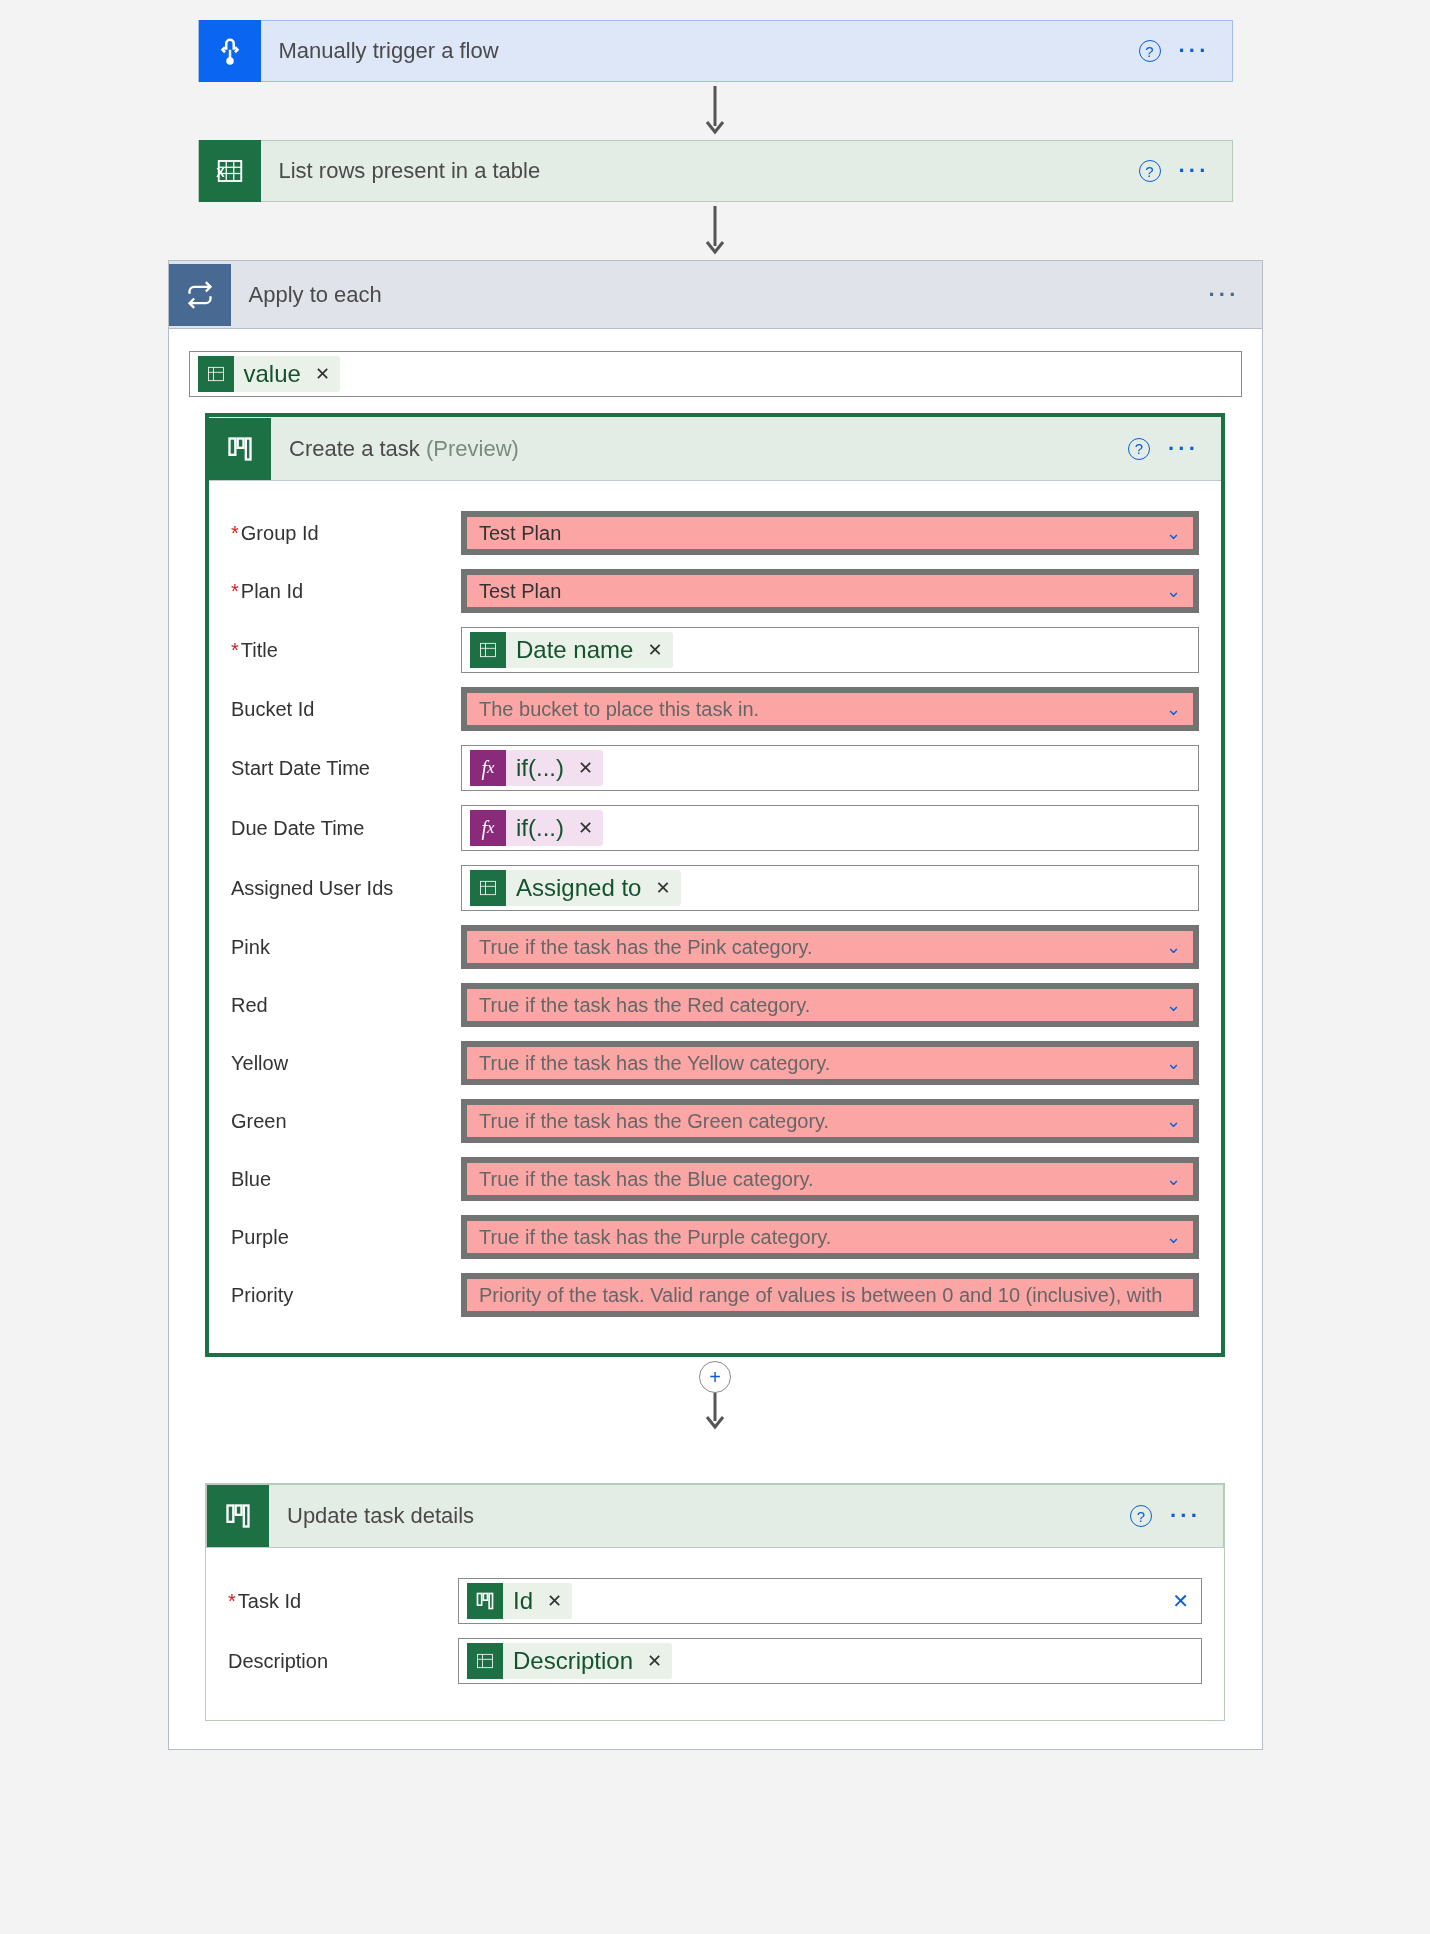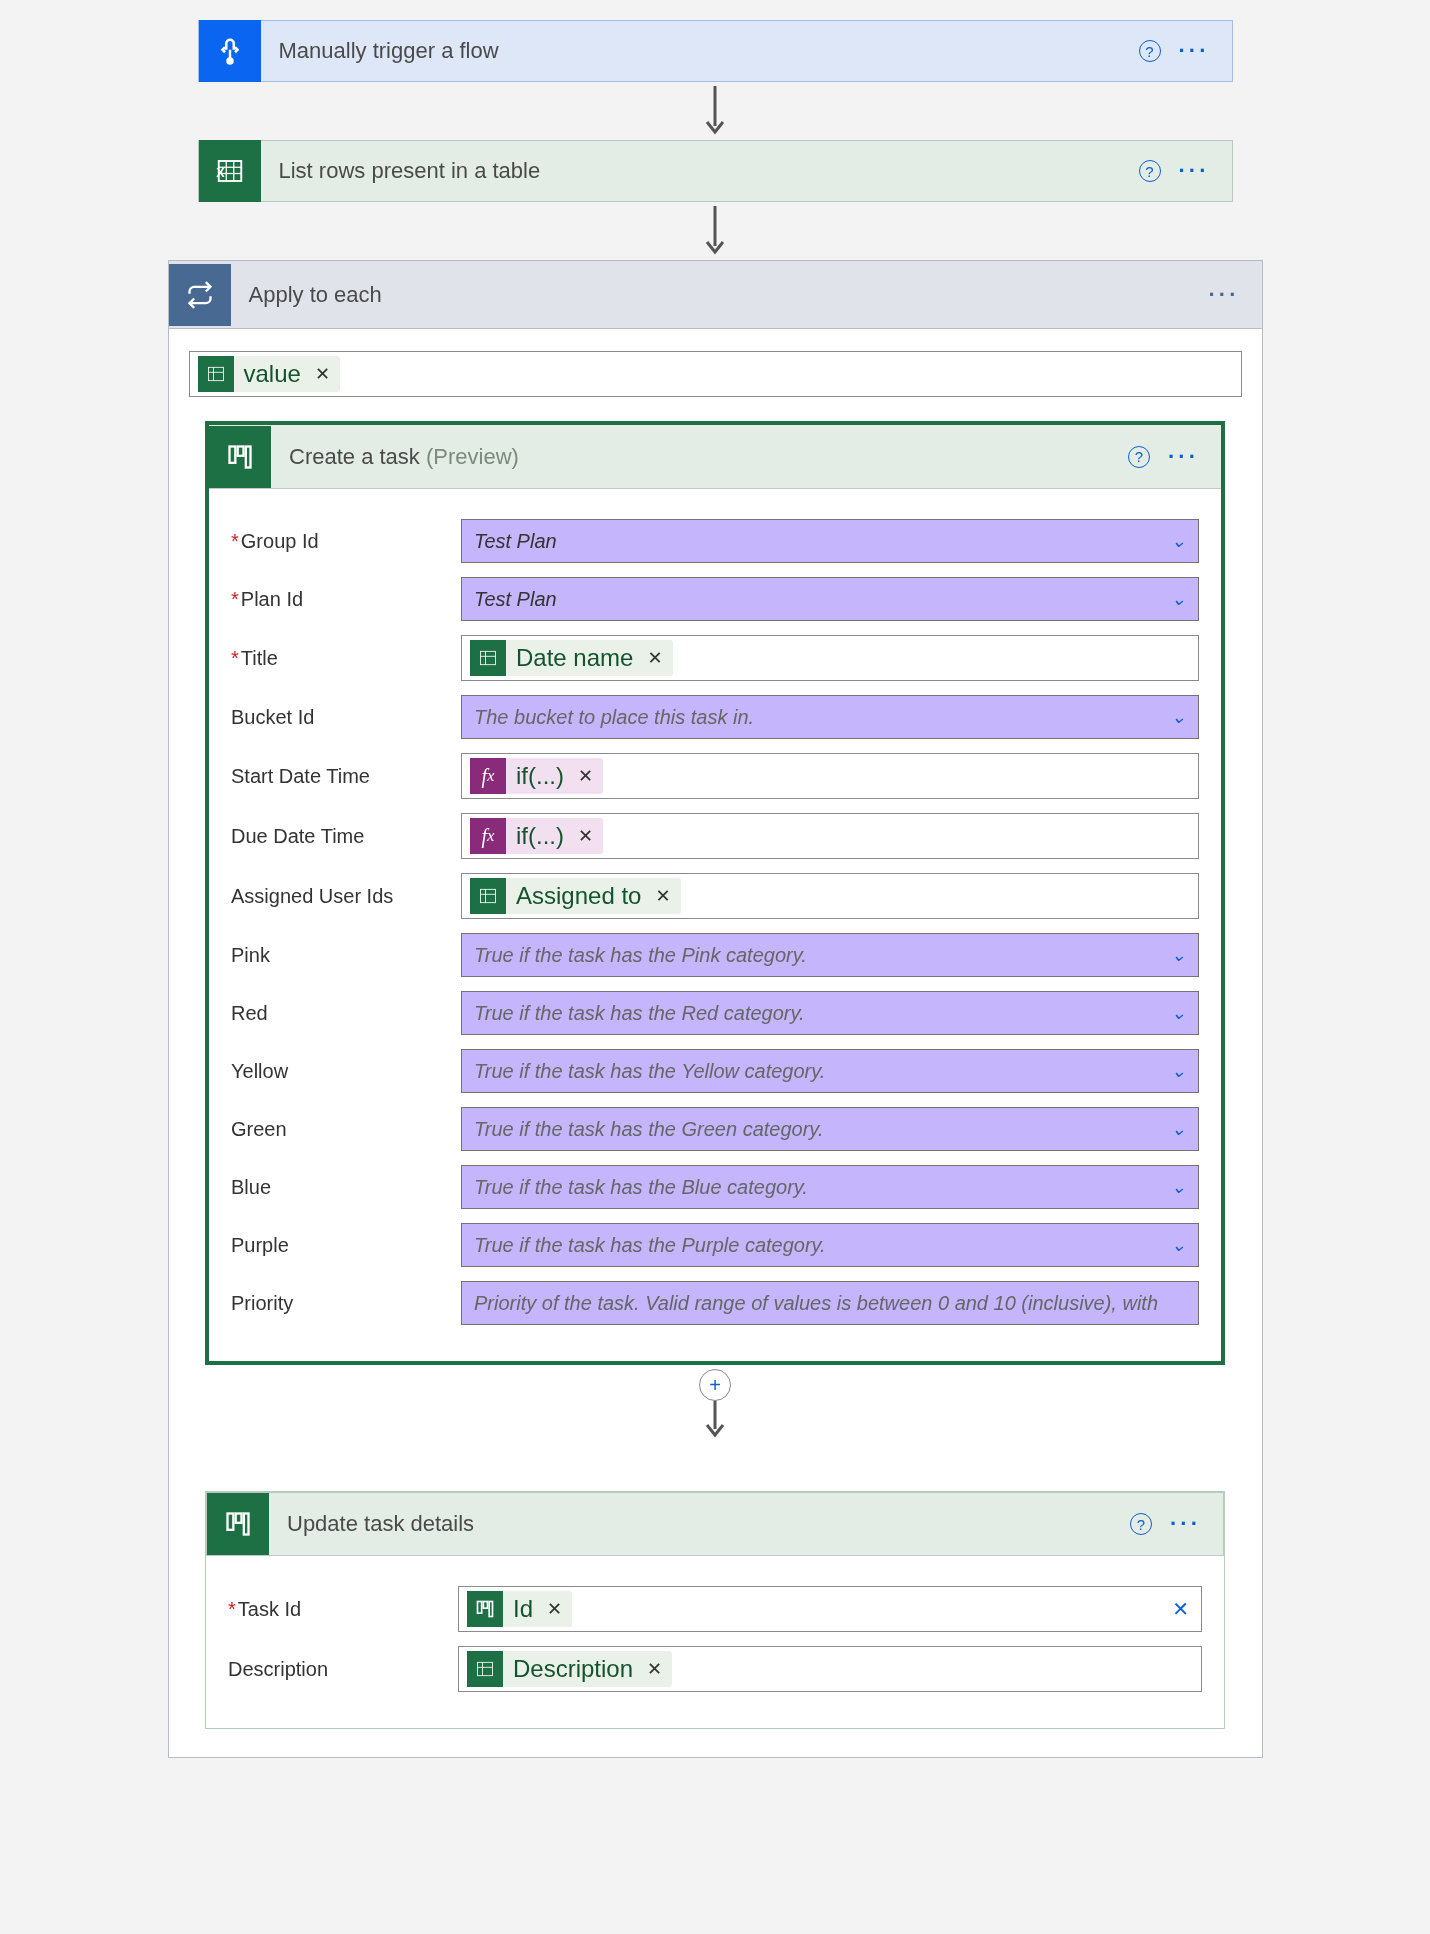--- a/index.html
+++ b/index.html
@@ -83,46 +83,45 @@
   }
   .token .token-label { padding: 0 10px 0 10px; font-size: 24px; color:#14532d; }
   .token .token-x { padding: 0 10px 0 4px; color:#333; cursor:pointer; font-size:18px; }
   .token.fx { background: #f2dff0; }
   .token.fx .token-icon { background: #8a2a7a; font-style: italic; font-family: serif; }
   .token.planner-token .token-icon { background: #1d7044; }
 
   
   .inner-card {
     border: 2px solid #1d7044;
-    margin-top: 24px;
+    margin-top: 16px;
     background: #fff;
   }
   .inner-card.selected { border: 4px solid #1d7044; }
   .inner-card .header {
     border: none;
     height: 64px;
   }
   .inner-card.selected .header { border-bottom: 1px solid #bfc8cc; }
   .inner-card .body { padding: 16px 22px 22px 22px; }
 
   .form-row { display: flex; align-items: center; margin: 14px 0; justify-content: space-between; }
   .form-row .lbl { width: 230px; font-size: 20px; color: #333; }
   .form-row .lbl .req { color:#c22; margin-right:2px; }
   .form-row .ctrl { flex: 1; }
 
   .select-box, .text-box {
-    border: 1px solid #737373;
+    border: 6px solid #737373;
     height: 44px;
     display: flex; align-items: center;
     padding: 0 12px;
-    background: #c4b5fd;
+    background: #fca5a5;
     font-size: 20px;
     color: #333;
     position: relative;
-    font-style: italic;
   }
   .text-box.placeholder { color: #666; }
   .select-box .chev, .select-box .clear {
     position: absolute; right: 12px;
     color: #0b5fd1;
     font-size: 18px;
   }
   .token-field {
     border: 1px solid #8a8a8a;
     min-height: 44px;

